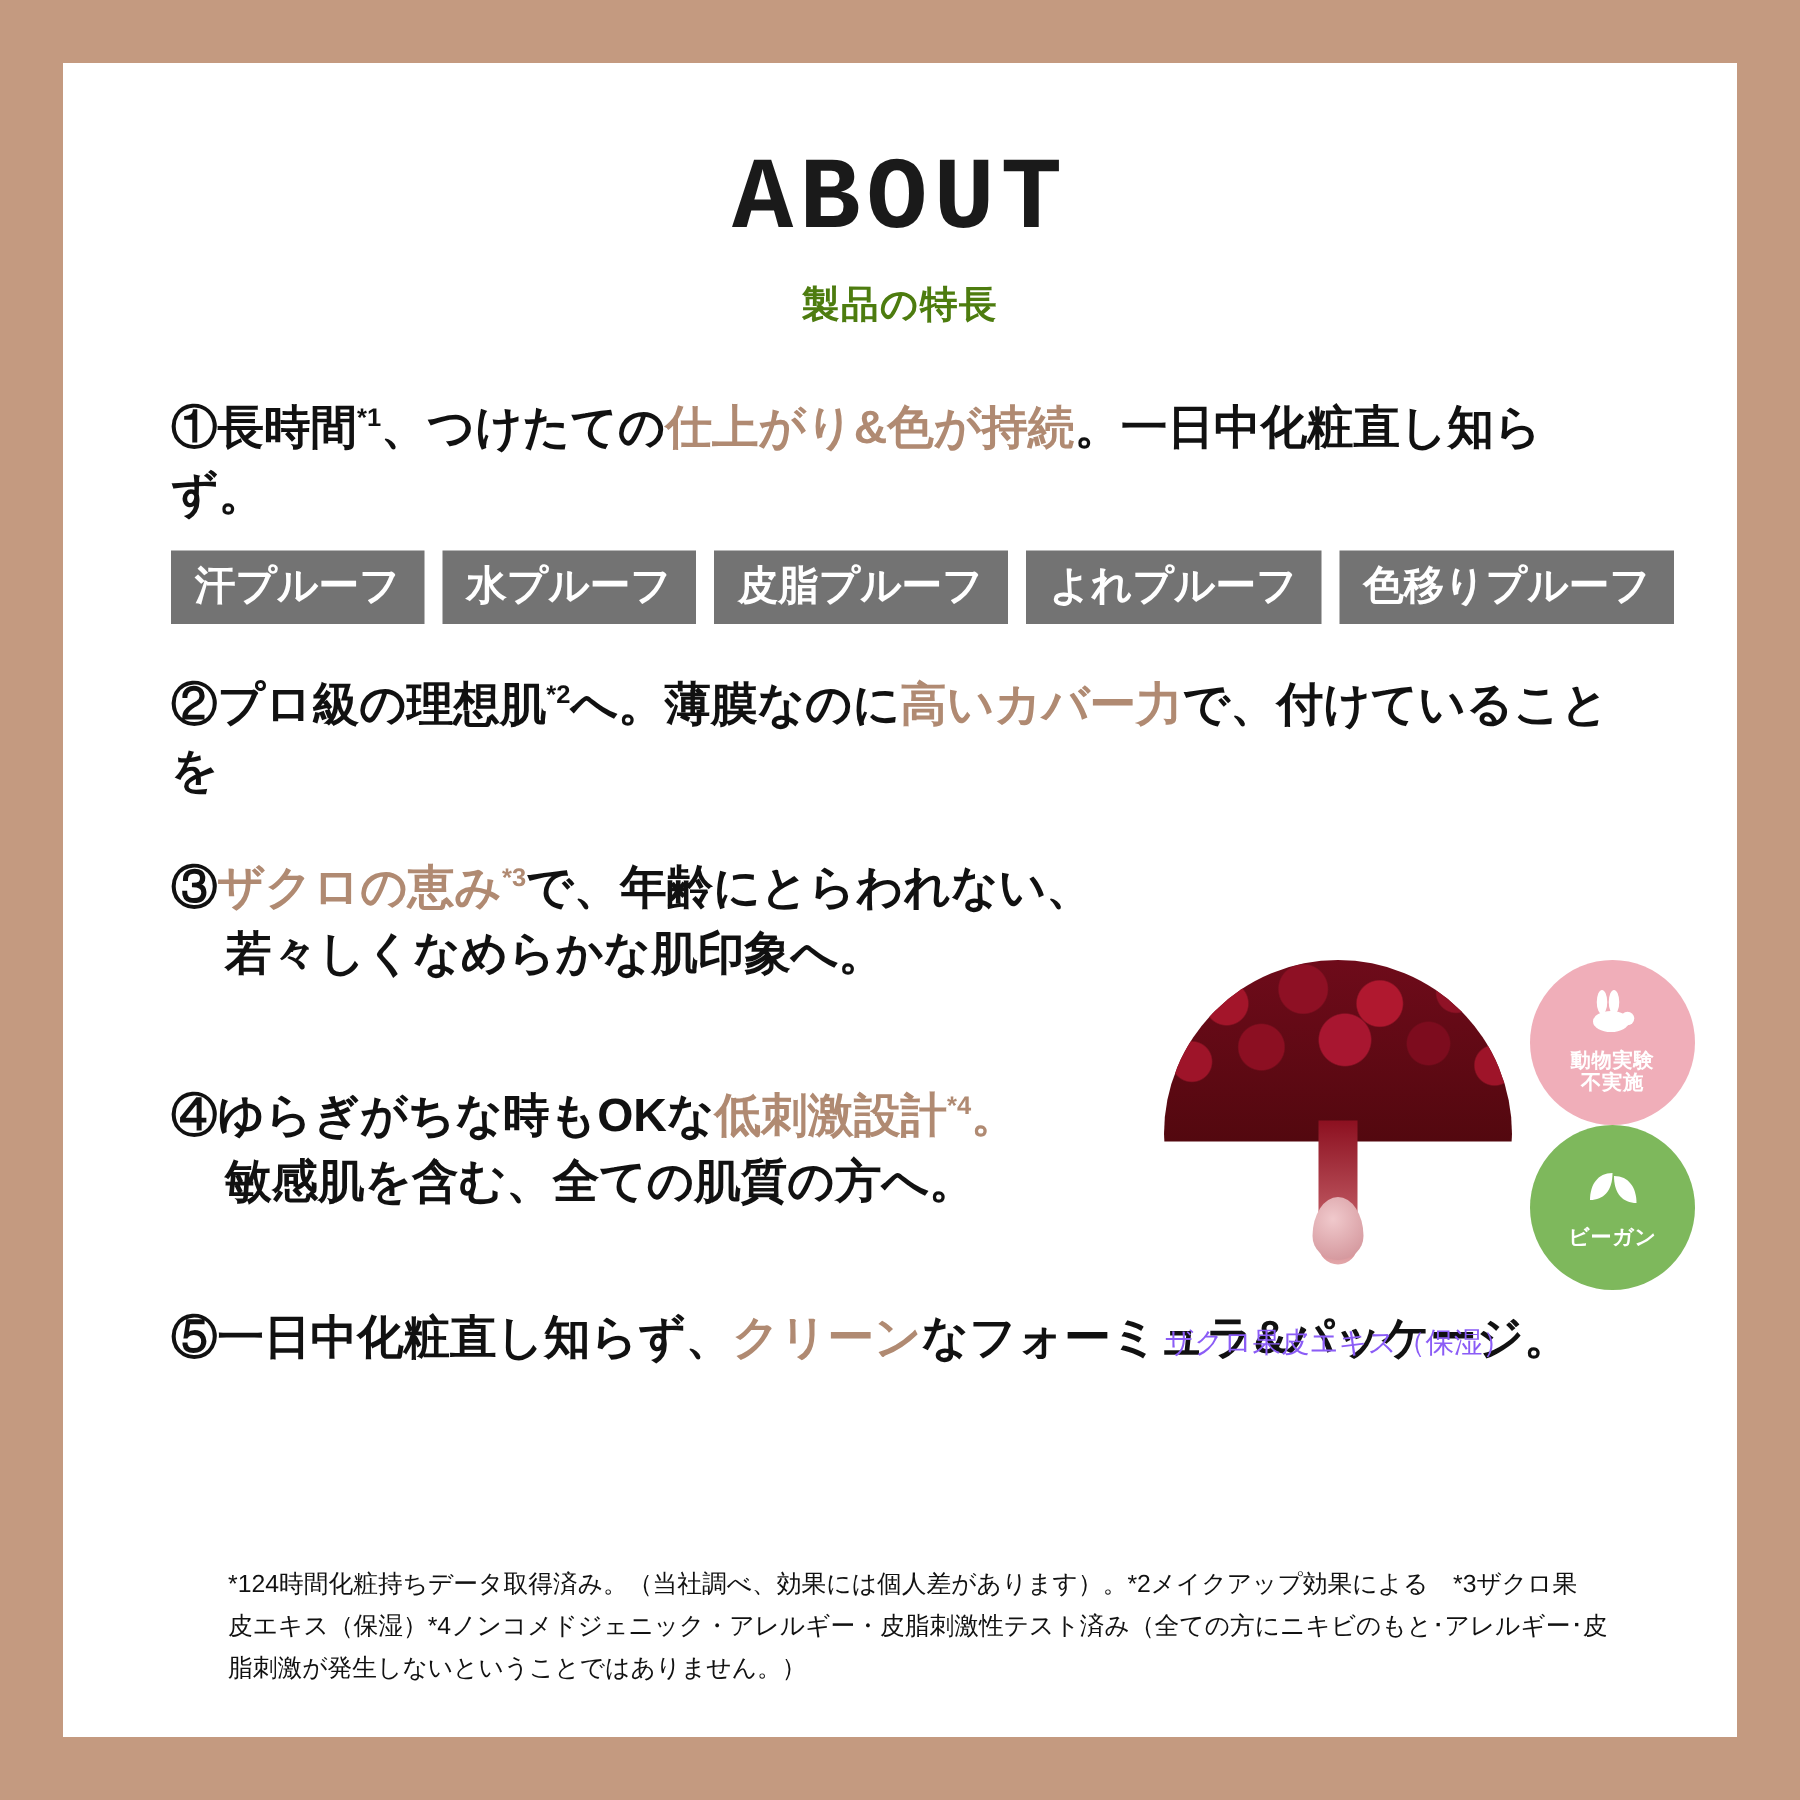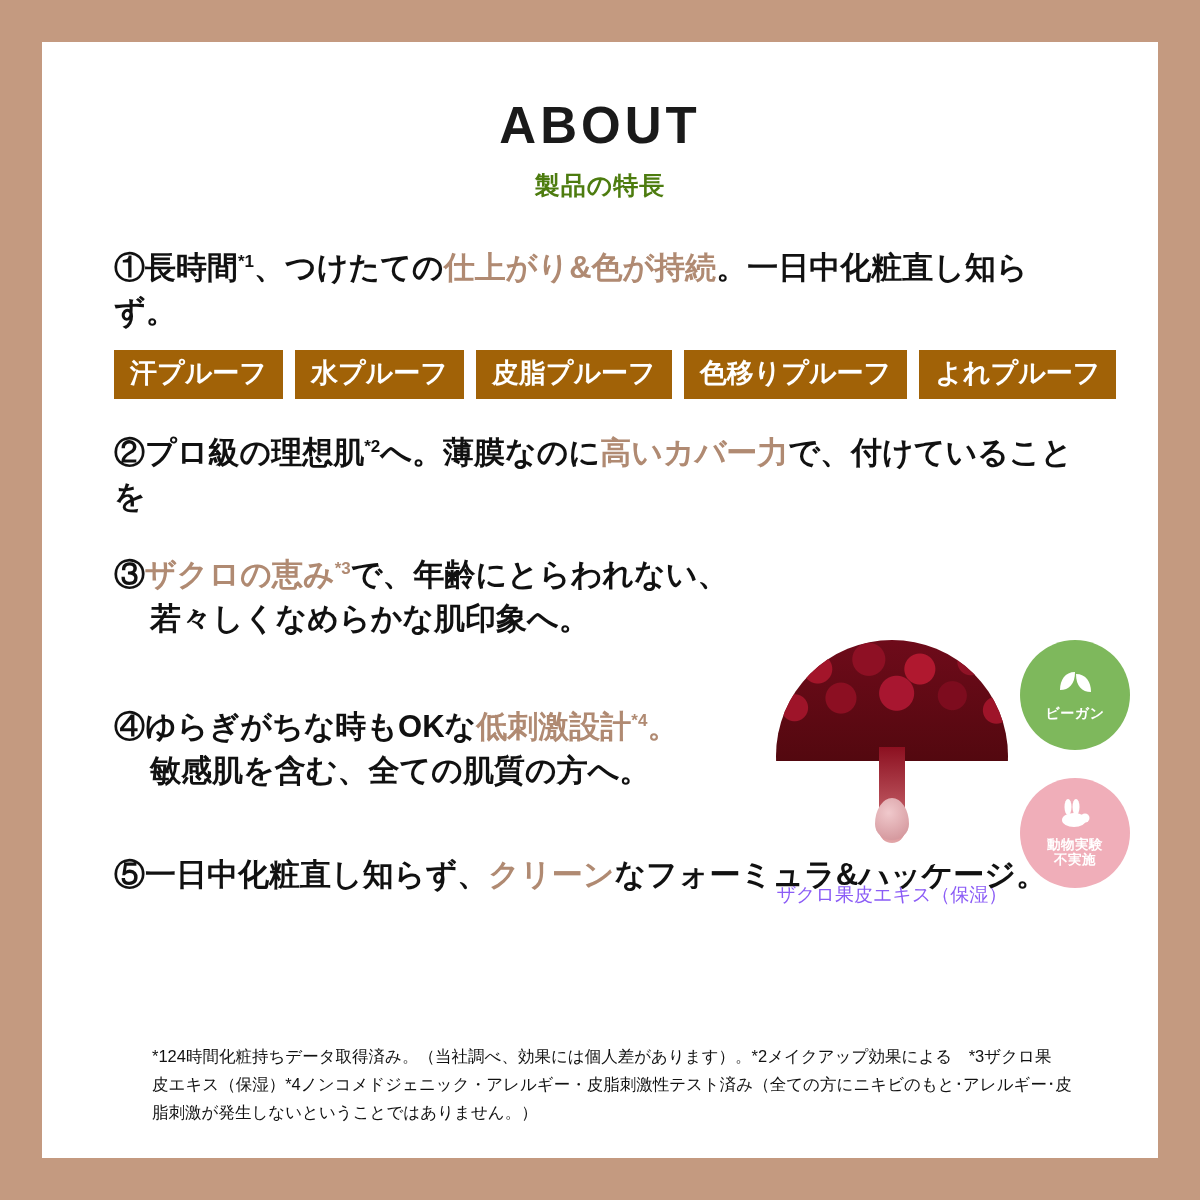--- a/index.html
+++ b/index.html
@@ -22,25 +22,26 @@
     background: #ffffff;
     box-sizing: border-box;
   }
 
   
   .header {
     text-align: center;
     padding-top: 58px;
   }
   .header-title {
-    font-size: 51px;
+    font-size: 68px;
     font-weight: bold;
     letter-spacing: 4px;
     color: #1a1a1a;
     line-height: 1;
+    font-family: Liberation Mono, monospace;
   }
   .header-sub {
     margin-top: 18px;
     font-size: 25px;
     font-weight: bold;
     color: #4d7c0f;
     letter-spacing: 1px;
   }
 
   
@@ -74,21 +75,21 @@
   .indent { padding-left: 36px; }
 
   
   .tags {
     display: flex;
     gap: 12px;
     margin-top: 16px;
     margin-bottom: 12px;
   }
   .tag {
-    background: #a16207;
+    background: #737373;
     color: #ffffff;
     font-size: 27px;
     font-weight: bold;
     padding: 10px 16px 12px 16px;
     line-height: 1;
     white-space: nowrap;
   }
 
   
   .pom-wrap {
@@ -204,22 +205,22 @@
   <div class="content">
 
     <div class="item" style="margin-top:14px;">
       <div class="body-text item-line">
         <span>①</span><span>長時間</span><span class="sup">*1</span><span>、つけたての</span><span class="accent">仕上がり&amp;色が持続</span><span>。一日中化粧直し知らず。</span>
       </div>
       <div class="tags">
         <div class="tag">汗プルーフ</div>
         <div class="tag">水プルーフ</div>
         <div class="tag">皮脂プルーフ</div>
+        <div class="tag">よれプルーフ</div>
         <div class="tag">色移りプルーフ</div>
-        <div class="tag">よれプルーフ</div>
       </div>
     </div>
 
     <div class="item" style="margin-top:32px;">
       <div class="body-text item-line">
         <span>②</span><span>プロ級の理想肌</span><span class="sup">*2</span><span>へ。薄膜なのに</span><span class="accent">高いカバー力</span><span>で、付けていることを</span>
       </div>
     </div>
 
     <div class="item" style="margin-top:34px;">
@@ -247,41 +248,41 @@
   <div class="pom-wrap">
     <div class="pom-circle">
       <div class="pom-top"></div>
       <div class="pom-drip"></div>
       <div class="pom-drop"></div>
     </div>
     <div class="pom-caption">ザクロ果皮エキス（保湿）</div>
   </div>
 
   <div class="badges">
-    <div class="badge badge-vegan">
-      <span>
-        <svg width="40" height="30" viewBox="0 0 40 30">
-          <path d="M20 4 C10 4 5 12 5 22 C14 22 20 16 20 4 Z" fill="#ffffff"></path>
-          <path d="M21 6 C31 6 36 14 36 24 C27 24 21 18 21 6 Z" fill="#ffffff"></path>
-        </svg>
-      </span>
-      <span class="badge-label">ビーガン</span>
-    </div>
     <div class="badge badge-cruelty">
       <span>
         <svg width="42" height="30" viewBox="0 0 42 30">
           <ellipse cx="14" cy="8" rx="3.5" ry="8" fill="#ffffff"></ellipse>
           <ellipse cx="22" cy="8" rx="3.5" ry="8" fill="#ffffff"></ellipse>
           <ellipse cx="20" cy="21" rx="12" ry="7" fill="#ffffff"></ellipse>
           <circle cx="31" cy="19" r="4.5" fill="#ffffff"></circle>
         </svg>
       </span>
       <span class="badge-label two-line">動物実験</span>
       <span class="badge-label two-line" style="margin-top:0;">不実施</span>
     </div>
+    <div class="badge badge-vegan">
+      <span>
+        <svg width="40" height="30" viewBox="0 0 40 30">
+          <path d="M20 4 C10 4 5 12 5 22 C14 22 20 16 20 4 Z" fill="#ffffff"></path>
+          <path d="M21 6 C31 6 36 14 36 24 C27 24 21 18 21 6 Z" fill="#ffffff"></path>
+        </svg>
+      </span>
+      <span class="badge-label">ビーガン</span>
+    </div>
   </div>
 
   <div class="footnote">
     <div>*124時間化粧持ちデータ取得済み。（当社調べ、効果には個人差があります）。*2メイクアップ効果による　*3ザクロ果</div>
     <div>皮エキス（保湿）*4ノンコメドジェニック・アレルギー・皮脂刺激性テスト済み（全ての方にニキビのもと･アレルギー･皮</div>
     <div>脂刺激が発生しないということではありません。）</div>
   </div>
 
 </div>
 

